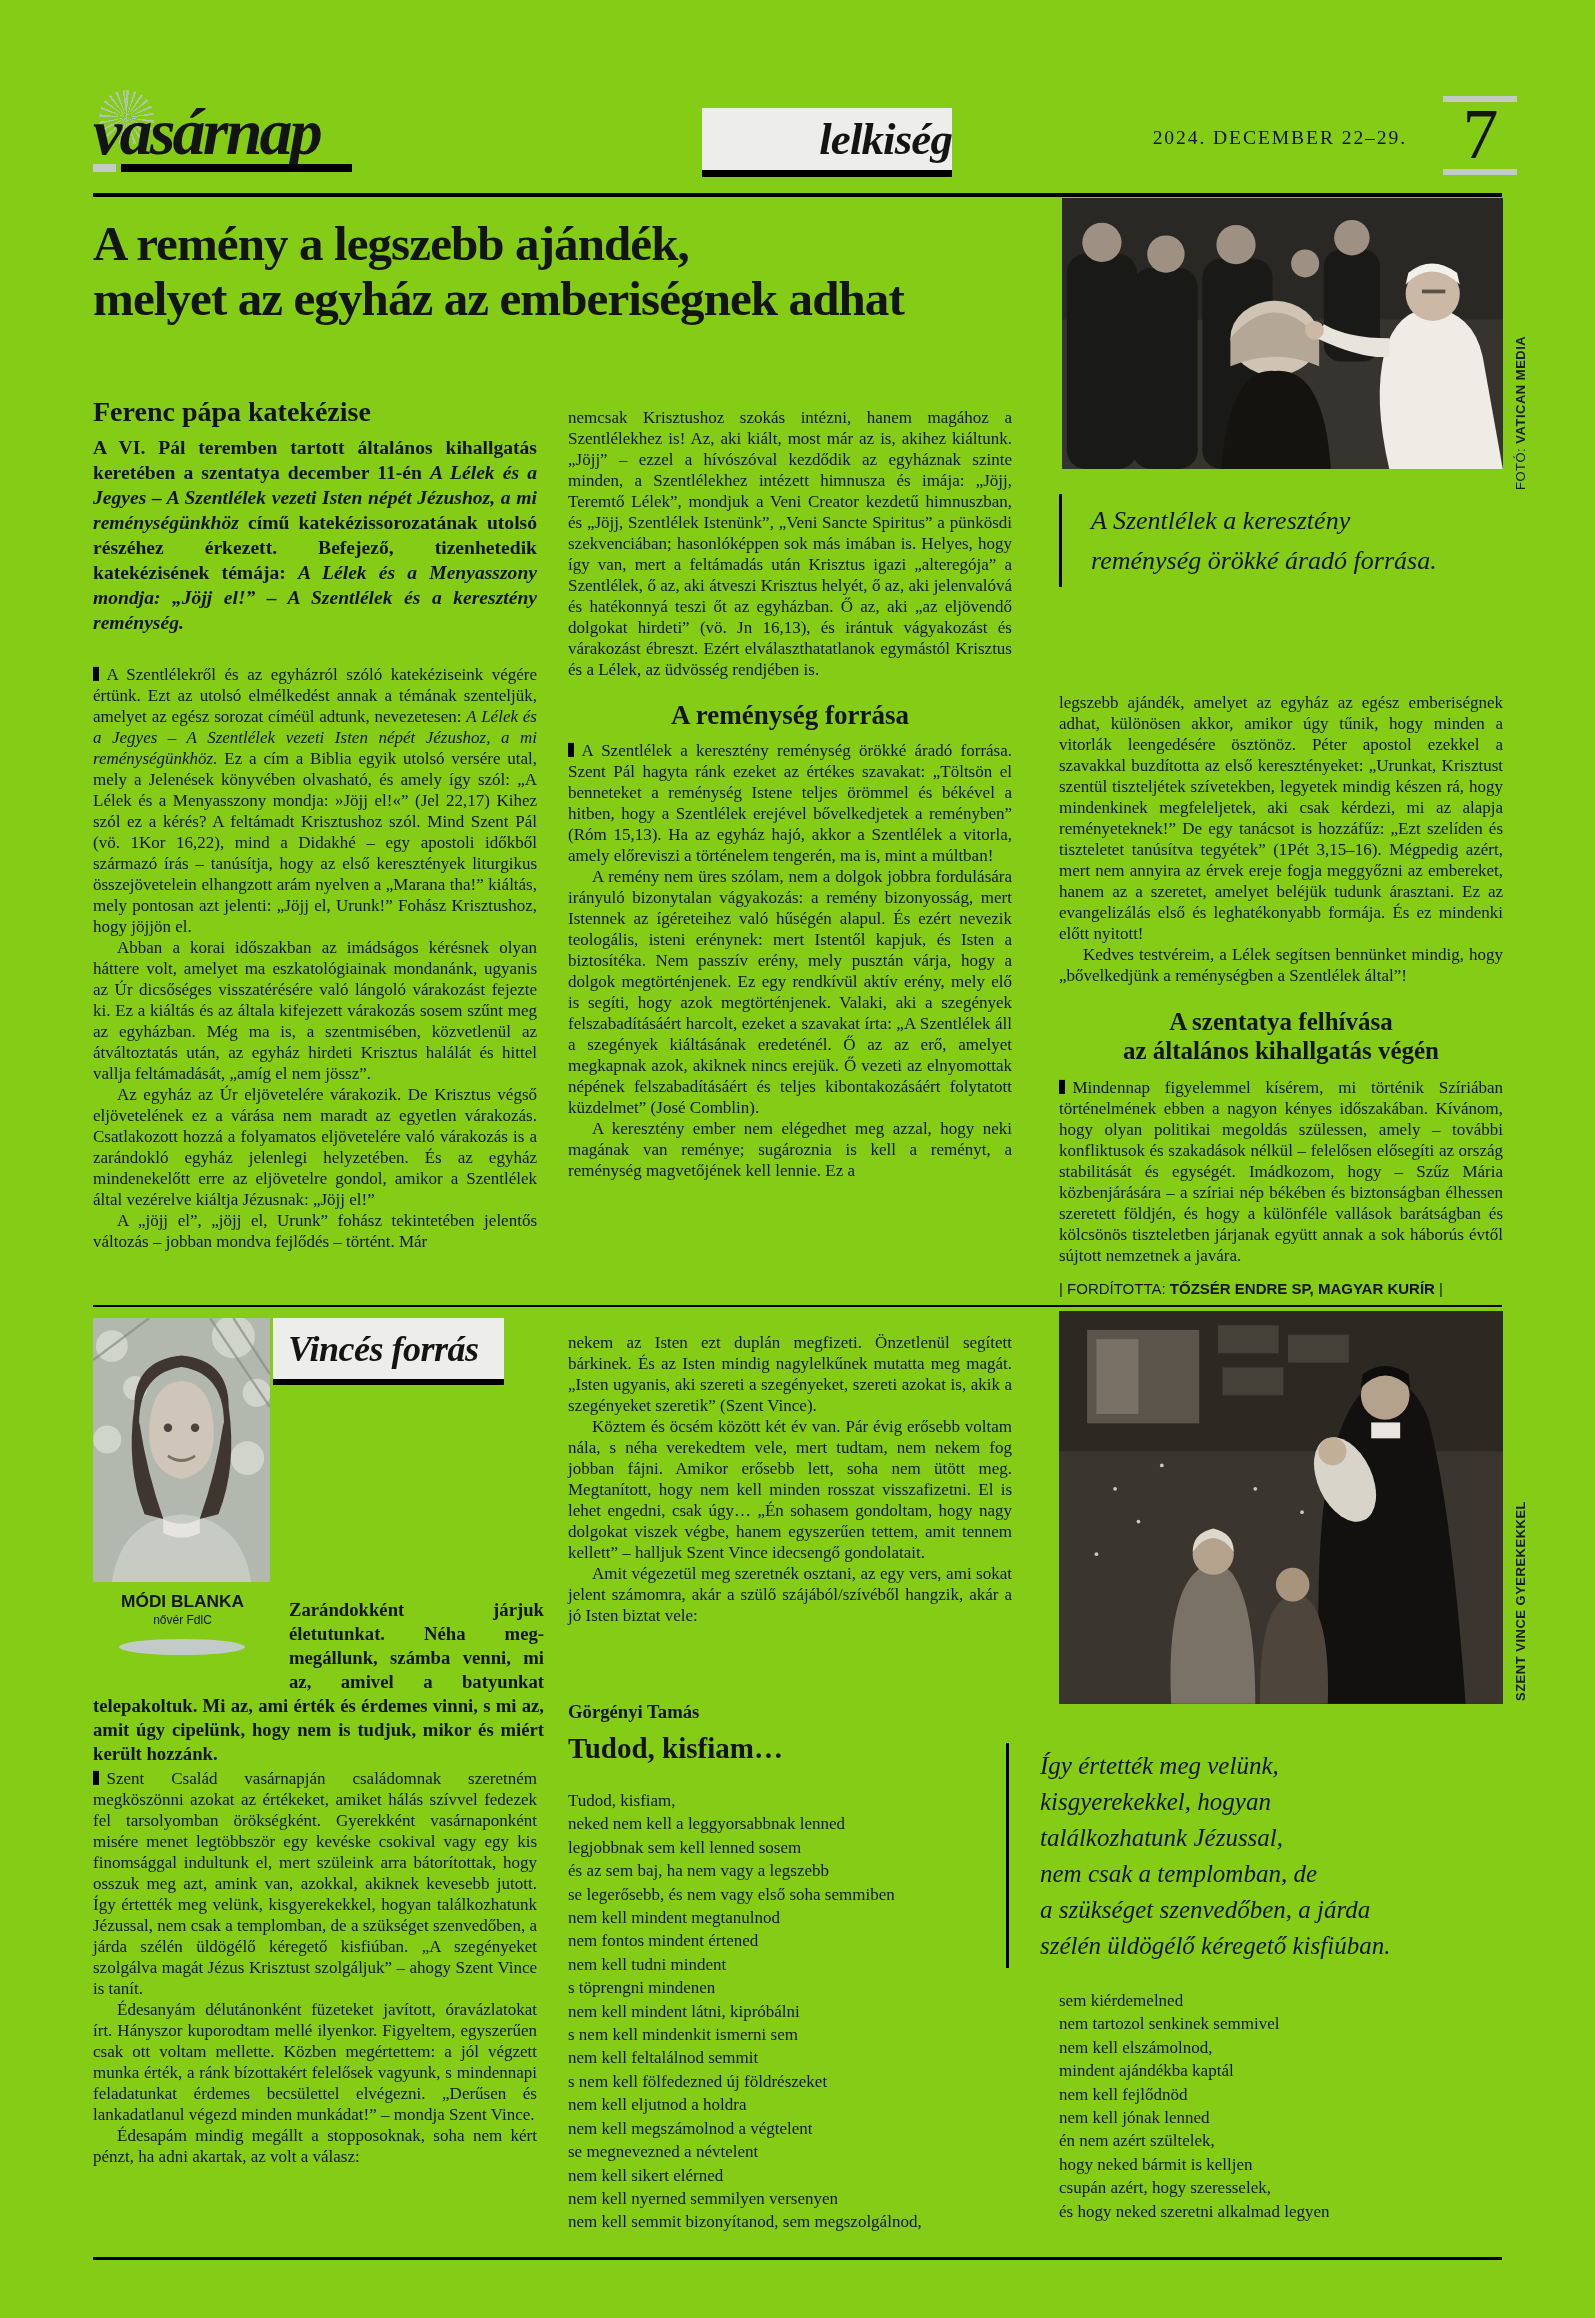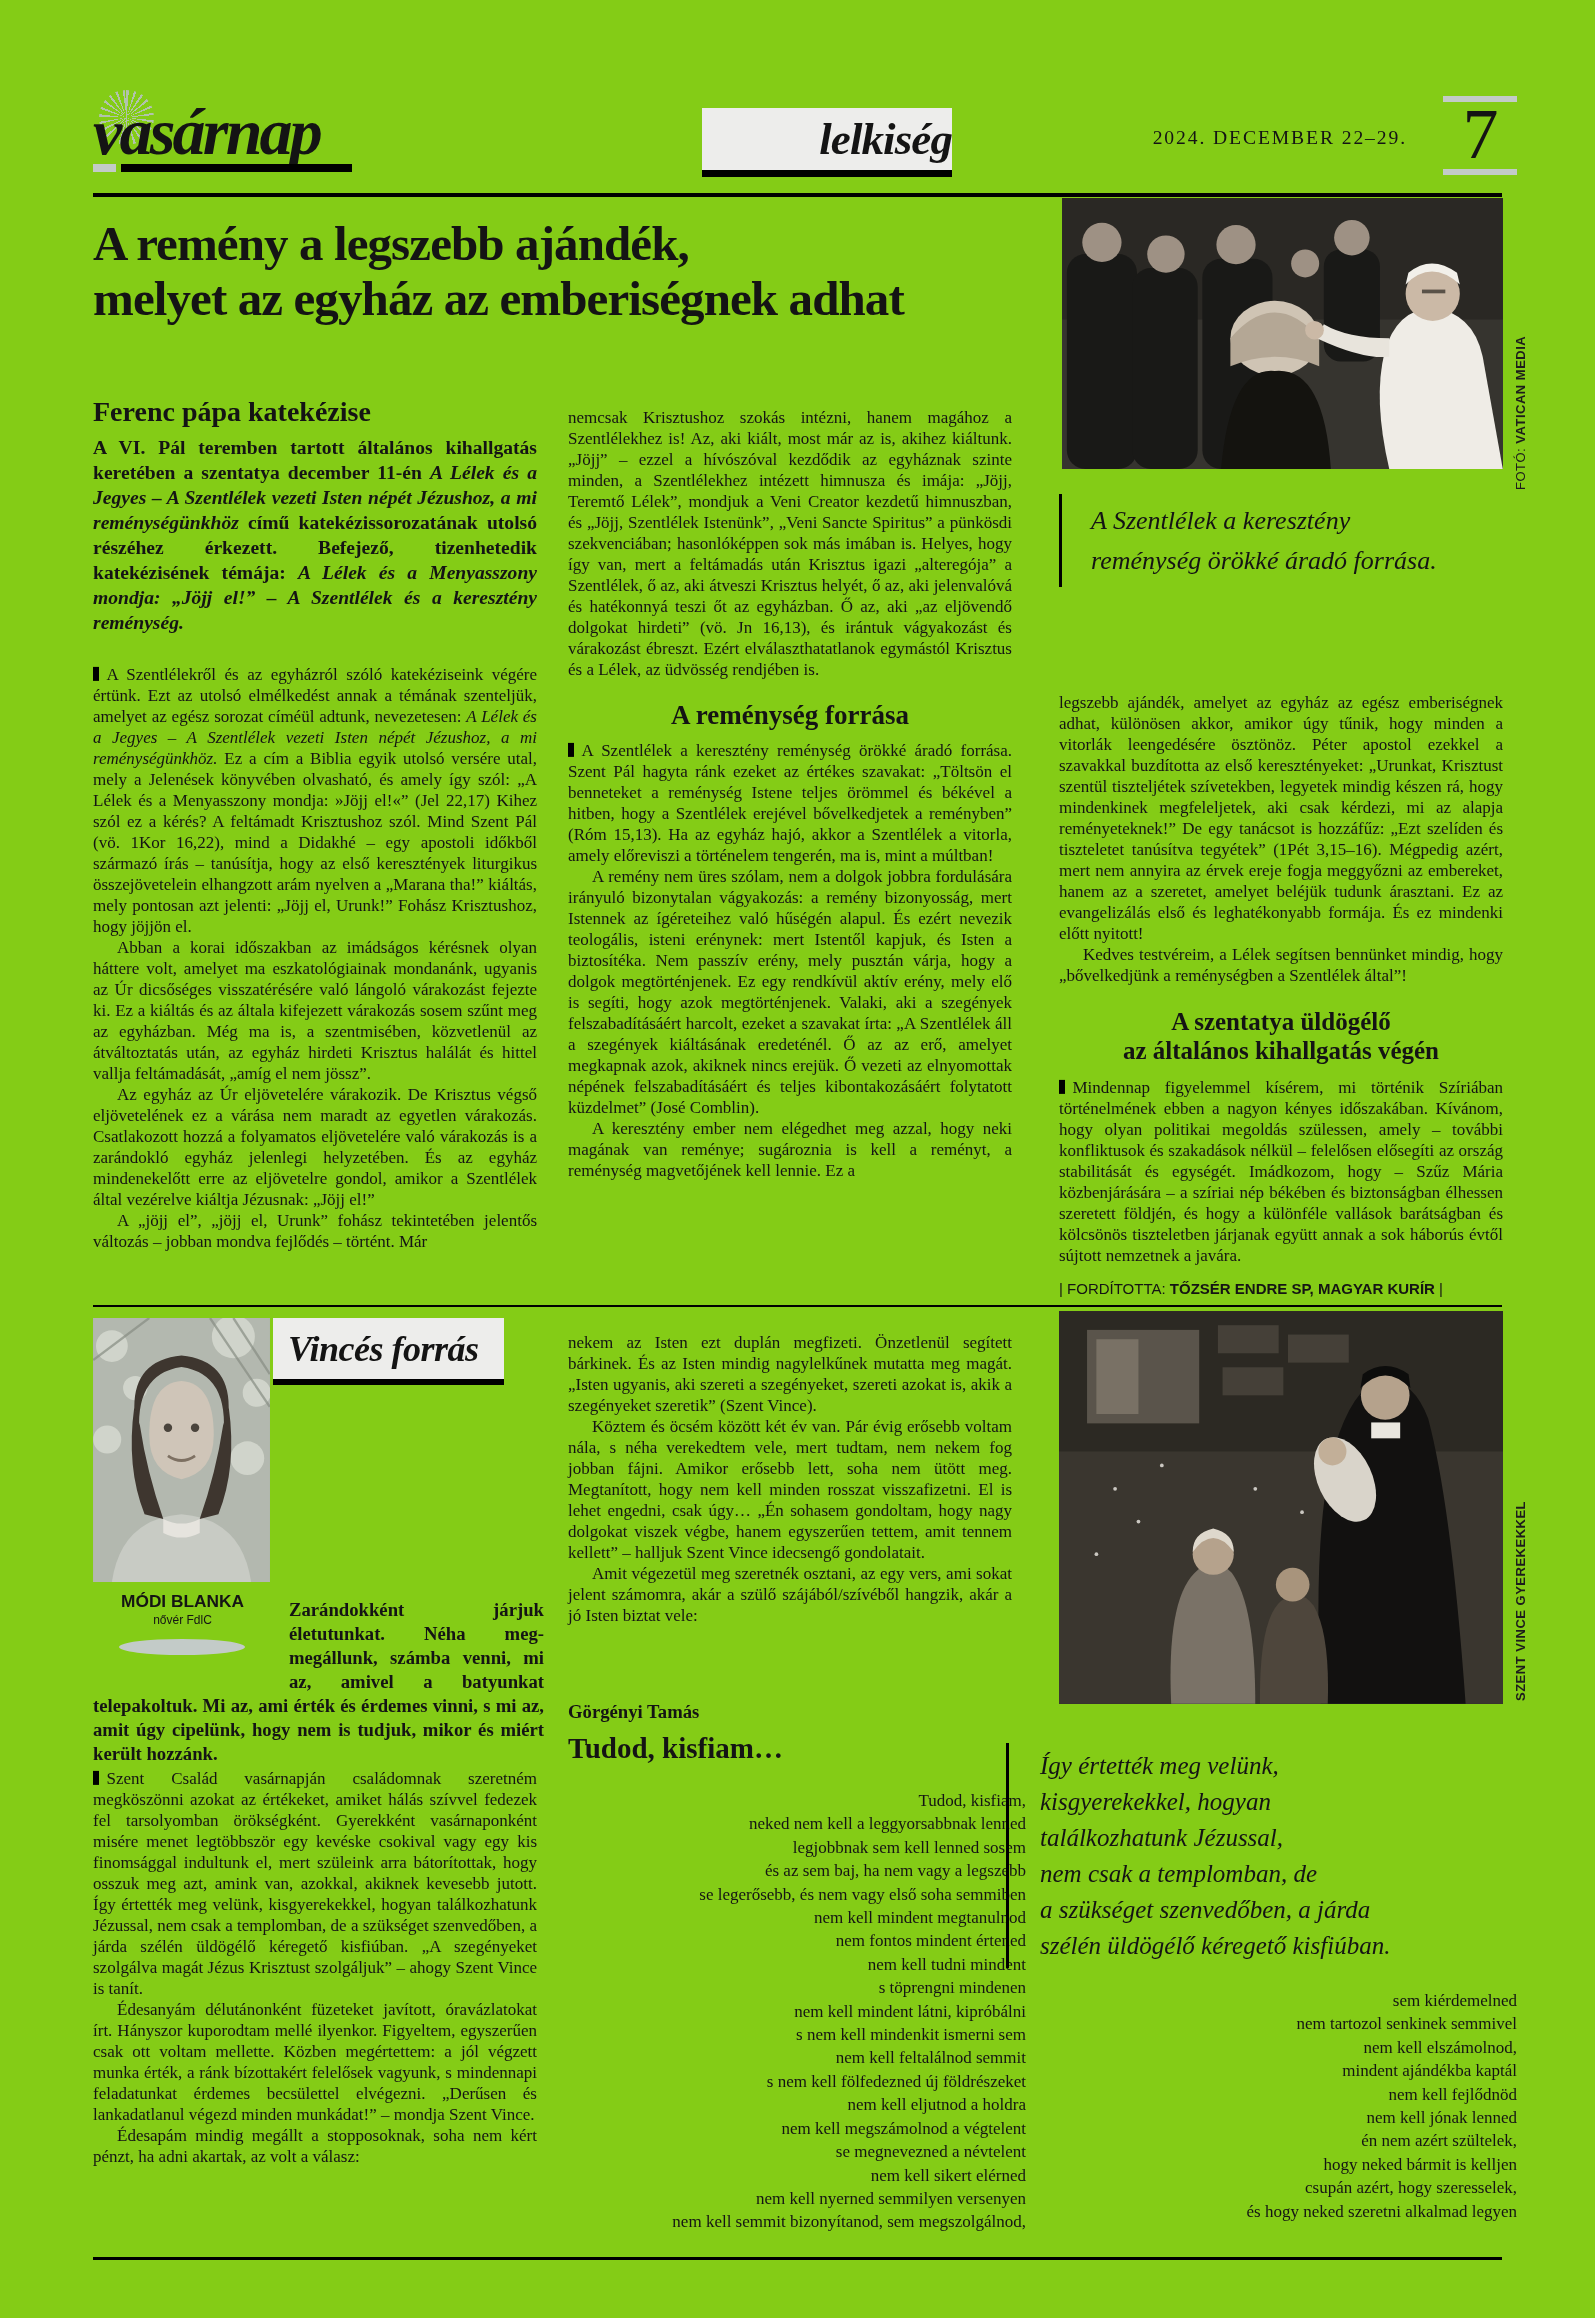--- a/index.html
+++ b/index.html
@@ -71,21 +71,21 @@
   .feature-tab span{font-style:italic;font-weight:bold;font-size:36px;letter-spacing:-0.5px;}
   .feature-headline{position:absolute;left:290px;top:1415px;width:262px;font-weight:bold;
      font-size:39px;line-height:50px;letter-spacing:-0.5px;}
   .feature-intro{position:absolute;left:93px;top:1598px;width:451px;font-weight:bold;
      font-size:18.7px;line-height:24px;text-align:justify;}
   .intro-spacer{float:left;width:196px;height:75px;}
   .feature-left{position:absolute;left:93px;top:1768px;width:444px;}
   .feature-mid{position:absolute;left:568px;top:1332px;width:444px;}
   .poem-author{position:absolute;left:568px;top:1701px;font-weight:bold;font-size:18.7px;}
   .poem-title{position:absolute;left:568px;top:1732px;font-weight:bold;font-size:29px;}
-  .poem{font-size:17px;line-height:23.4px;text-align:right;}
+  .poem{font-size:17px;line-height:23.4px;text-align:left;}
   .poem div{margin:0;}
   .poem-part1{position:absolute;left:568px;top:1789px;width:458px;}
   .poem-part2{position:absolute;left:1059px;top:1989px;width:458px;}
 
   .vincent-photo{left:1059px;top:1311px;width:444px;height:393px;background:#2f2c28;}
   .vincent-caption{left:1513px;top:1458px;height:243px;font-weight:bold;}
   .pullquote-bottom{position:absolute;left:1006px;top:1743px;width:449px;border-left:3.7px solid #000;
      padding:4.7px 0 4.7px 31px;font-style:italic;font-size:25px;line-height:36px;}
 </style>
 </head>
@@ -170,21 +170,21 @@
       <div>A Szentlélek a keresztény</div>
       <div>reménység örökké áradó forrása.</div>
     </div>
 
   <div class="col3 bodytext">
     <div>
         <p><span>legszebb ajándék, amelyet az egyház az egész emberiségnek adhat, különösen akkor, amikor úgy tűnik, hogy minden a vitorlák leengedésére ösztönöz. Péter apostol ezekkel a szavakkal buzdította az első keresztényeket: „Urunkat, Krisztust szentül tiszteljétek szívetekben, legyetek mindig készen rá, hogy mindenkinek megfeleljetek, aki csak kérdezi, mi az alapja reményeteknek!” De egy tanácsot is hozzáfűz: „Ezt szelíden és tiszteletet tanúsítva tegyétek” (1Pét 3,15–16). Mégpedig azért, mert nem annyira az érvek ereje fogja meggyőzni az embereket, hanem az a szeretet, amelyet beléjük tudunk árasztani. Ez az evangelizálás első és leghatékonyabb formája. És ez mindenki előtt nyitott!</span></p>
         <p class="ind"><span>Kedves testvéreim, a Lélek segítsen bennünket mindig, hogy „bővelkedjünk a reménységben a Szentlélek által”!</span></p>
       </div>
     <div class="subhead">
-        <div>A szentatya üldögélő</div>
+        <div>A szentatya felhívása</div>
         <div>az általános kihallgatás végén</div>
       </div>
     <div>
         <p><span class="bullet"></span><span>Mindennap figyelemmel kísérem, mi történik Szíriában történelmének ebben a nagyon kényes időszakában. Kívánom, hogy olyan politikai megoldás szülessen, amely – további konfliktusok és szakadások nélkül – felelősen elősegíti az ország stabilitását és egységét. Imádkozom, hogy – Szűz Mária közbenjárására – a szíriai nép békében és biztonságban élhessen szeretett földjén, és hogy a különféle vallások barátságban és kölcsönös tiszteletben járjanak együtt annak a sok háborús évtől sújtott nemzetnek a javára.</span></p>
       </div>
     <div class="credit-line">
       <span>| FORDÍTOTTA: </span><span class="nm">TŐZSÉR ENDRE SP, MAGYAR KURÍR</span><span> |</span>
     </div>
   </div>
 

